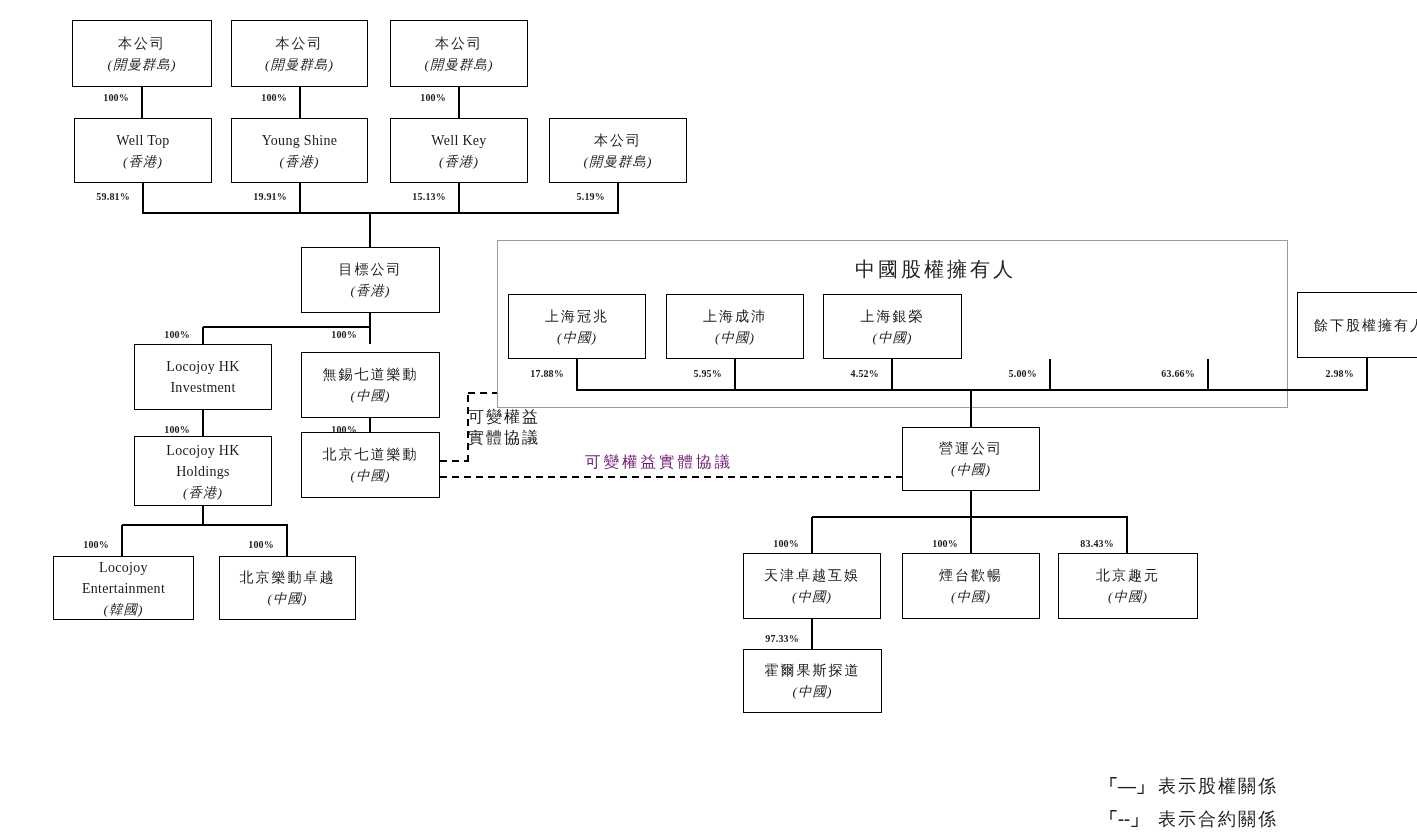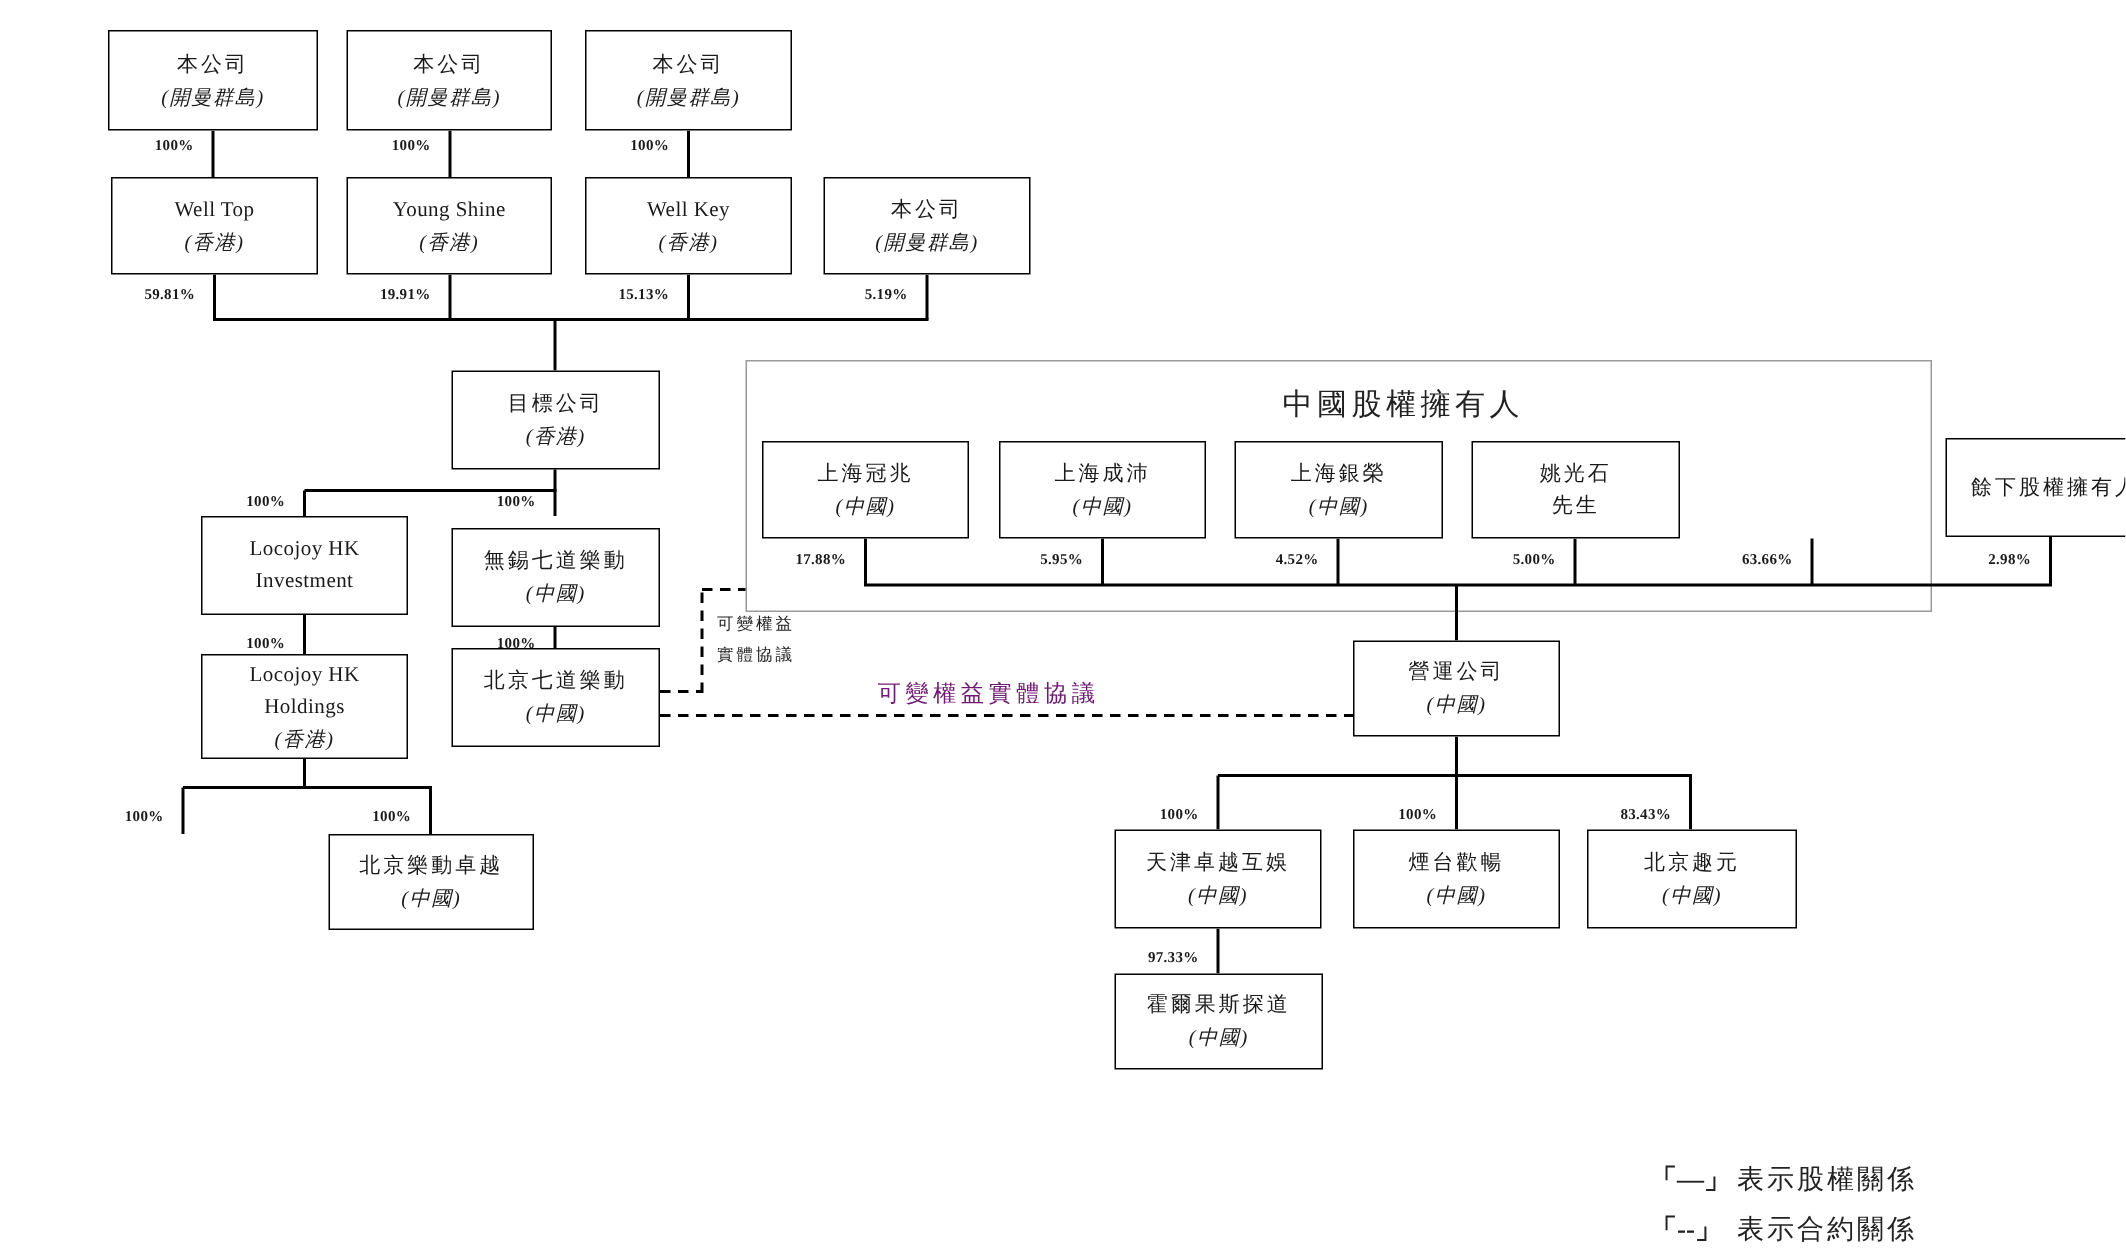--- a/index.html
+++ b/index.html
@@ -27,22 +27,22 @@
     text-align:center;line-height:21px;font-size:14px;
   }
   .node .l{letter-spacing:2px;white-space:nowrap;}
   .node .lat{letter-spacing:0.3px;}
   .node .it{font-style:italic;letter-spacing:1px;font-size:13.5px;}
   .pct{
     position:absolute;width:62px;text-align:right;z-index:3;
     font-size:10px;font-weight:700;letter-spacing:0.2px;white-space:nowrap;
   }
   .vie-side{
-    position:absolute;left:478px;top:406px;z-index:3;
-    font-size:11px;letter-spacing:2px;line-height:21px;white-space:nowrap;color:#222;
+    position:absolute;left:468px;top:406px;z-index:3;
+    font-size:16px;letter-spacing:2px;line-height:21px;white-space:nowrap;color:#222;
   }
   .vie-main{
     position:absolute;left:585px;top:452px;z-index:3;
     font-size:15.5px;letter-spacing:3px;white-space:nowrap;color:#701a75;
   }
   .legend{
     position:absolute;left:1100px;top:770px;z-index:3;
     font-size:18px;line-height:33px;color:#222;
   }
   .legend .row{display:flex;align-items:baseline;}
@@ -158,40 +158,41 @@
   <div class="node" style="left:134px;top:436px;width:138px;height:70px">
     <div class="l lat">Locojoy HK</div>
     <div class="l lat">Holdings</div>
     <div class="l it">(香港)</div>
   </div>
   <div class="node" style="left:301px;top:432px;width:139px;height:66px">
     <div class="l">北京七道樂動</div>
     <div class="l it">(中國)</div>
   </div>
 
+  <div class="node" style="left:53px;top:556px;width:141px;height:64px">
+    <div class="l lat">Locojoy</div>
+    <div class="l lat">Entertainment</div>
+    <div class="l it">(韓國)</div>
+  </div>
   <div class="node" style="left:219px;top:556px;width:137px;height:64px">
     <div class="l">北京樂動卓越</div>
     <div class="l it">(中國)</div>
   </div>
 
   <div class="node" style="left:508px;top:294px;width:138px;height:65px">
     <div class="l">上海冠兆</div>
     <div class="l it">(中國)</div>
   </div>
   <div class="node" style="left:666px;top:294px;width:138px;height:65px">
     <div class="l">上海成沛</div>
     <div class="l it">(中國)</div>
   </div>
   <div class="node" style="left:823px;top:294px;width:139px;height:65px">
     <div class="l">上海銀榮</div>
     <div class="l it">(中國)</div>
-  </div>
-  <div class="node" style="left:981px;top:294px;width:139px;height:65px">
-    <div class="l">姚光石</div>
-    <div class="l">先生</div>
   </div>
   <div class="node" style="left:1297px;top:292px;width:146px;height:66px">
     <div class="l">餘下股權擁有人</div>
   </div>
 
   <div class="node" style="left:902px;top:427px;width:138px;height:64px">
     <div class="l">營運公司</div>
     <div class="l it">(中國)</div>
   </div>
 

